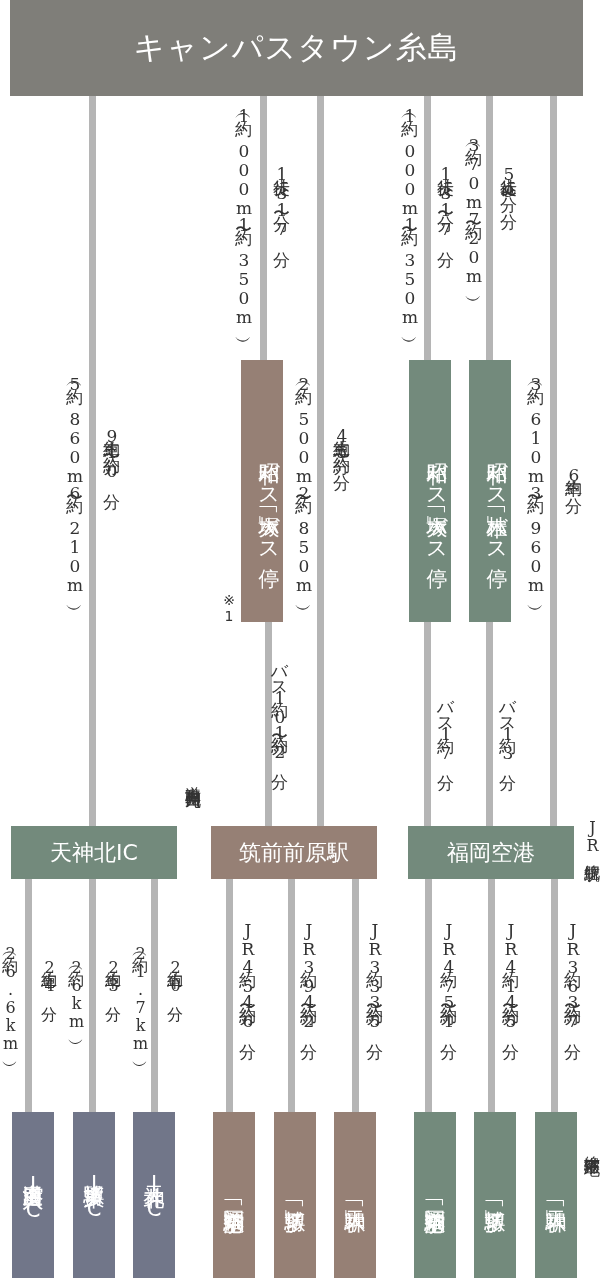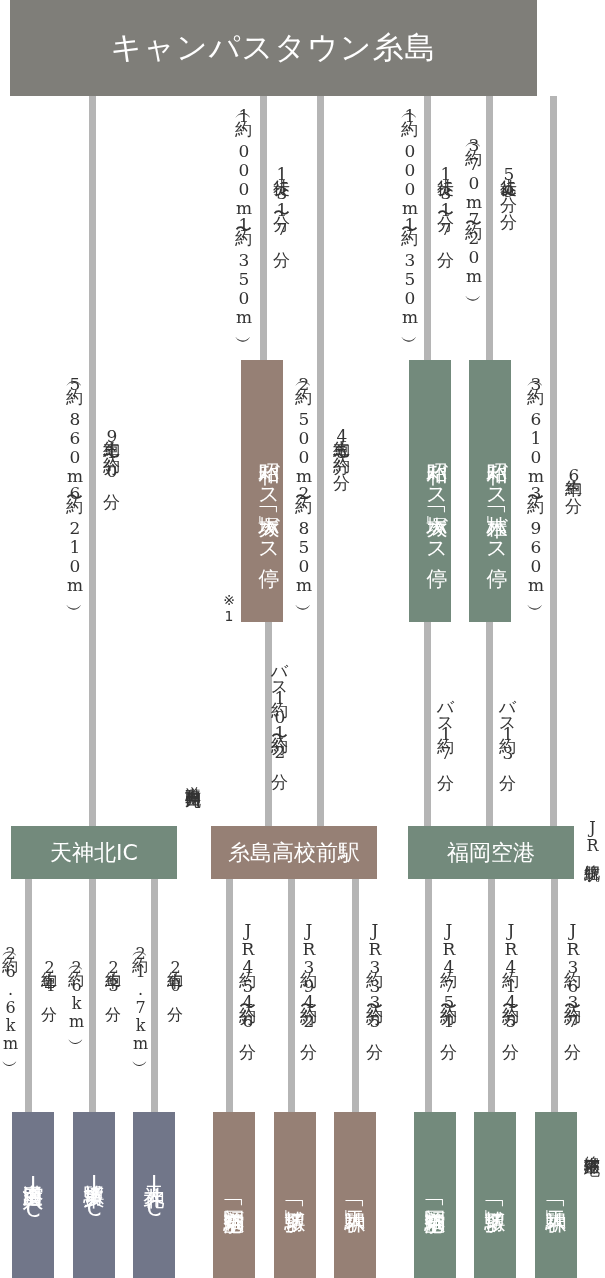--- a/index.html
+++ b/index.html
@@ -1,19 +1,19 @@
 <!DOCTYPE html>
 <html><head>
 <meta charset="utf-8">
 <style>
   html, body { margin:0; padding:0; background:#ffffff; }
   body { width:605px; height:1278px; position:relative; overflow:hidden;
          font-family:"DejaVu Serif","Liberation Serif",serif; color:#333; }
   .abs { position:absolute; }
-  .header { left:10px; top:0; width:527px; height:96px; background:#7f7e79; color:#fff;
+  .header { left:10px; top:0; width:573px; height:96px; background:#7f7e79; color:#fff;
             display:flex; align-items:center; justify-content:center; font-size:31px; letter-spacing:1px; }
   .line { position:absolute; width:7px; background:#b5b5b5; }
   .vt { position:absolute; writing-mode:vertical-rl; text-orientation:upright;
         font-size:17px; line-height:18px; color:#333; white-space:nowrap; letter-spacing:-1px; }
   .box { position:absolute; color:#fff; font-family:"DejaVu Sans","Liberation Sans",sans-serif; }
   .hbox { display:flex; align-items:center; justify-content:center; font-size:22px; }
   .vbox { display:flex; align-items:center; justify-content:center; writing-mode:vertical-rl;
           text-orientation:upright; font-size:21px; letter-spacing:1px; }
   .vbox.top { align-items:flex-start; justify-content:center; padding-top:18px; box-sizing:border-box; }
   .brown { background:#968075; }
@@ -73,21 +73,21 @@
 <div class="vt" style="left:271px; top:652px;">バス約10分〜約12分</div>
 <div class="vt" style="left:437px; top:688px;">バス約17分</div>
 <div class="vt" style="left:499px; top:688px;">バス約13分</div>
 
 <div class="box hbox green" style="left:11px; top:826px; width:166px; height:53px;">
   <span>天神北IC</span>
 </div>
 <div class="vt" style="left:185px; top:780px; font-size:16px; line-height:17px;">西九州自動車道</div>
 
 <div class="box hbox brown" style="left:211px; top:826px; width:166px; height:53px;">
-  <span>糸島高校前駅</span>
+  <span>筑前前原駅</span>
 </div>
 
 <div class="box hbox green" style="left:408px; top:826px; width:166px; height:53px;">
   <span>福岡空港</span>
 </div>
 <div class="vt" style="left:584px; top:818px; font-size:16px; line-height:17px;">JR筑肥線</div>
 
 <div class="line" style="left:25px; top:879px; height:233px;"></div>
 <div class="line" style="left:89px; top:879px; height:233px;"></div>
 <div class="line" style="left:151px; top:879px; height:233px;"></div>

